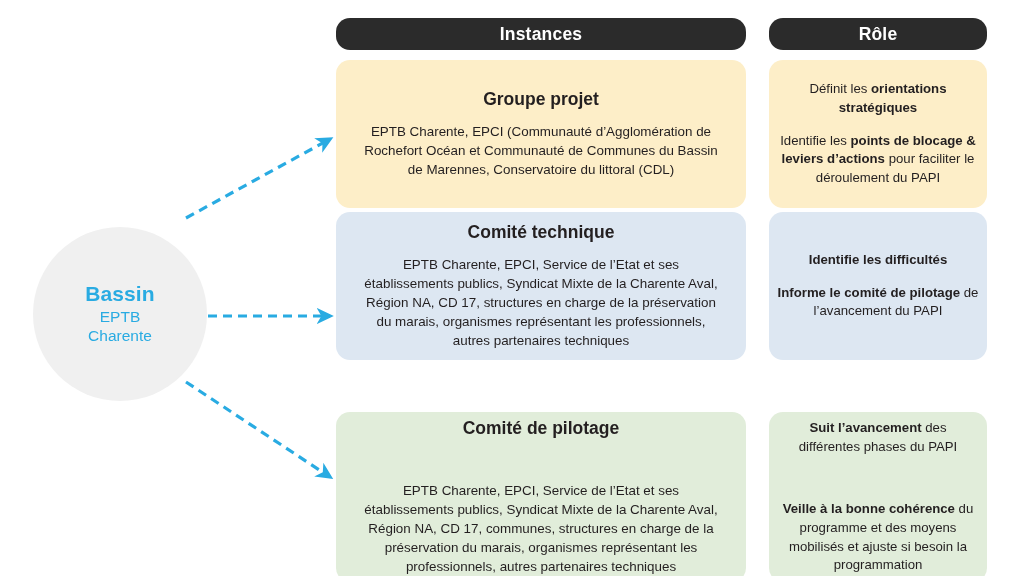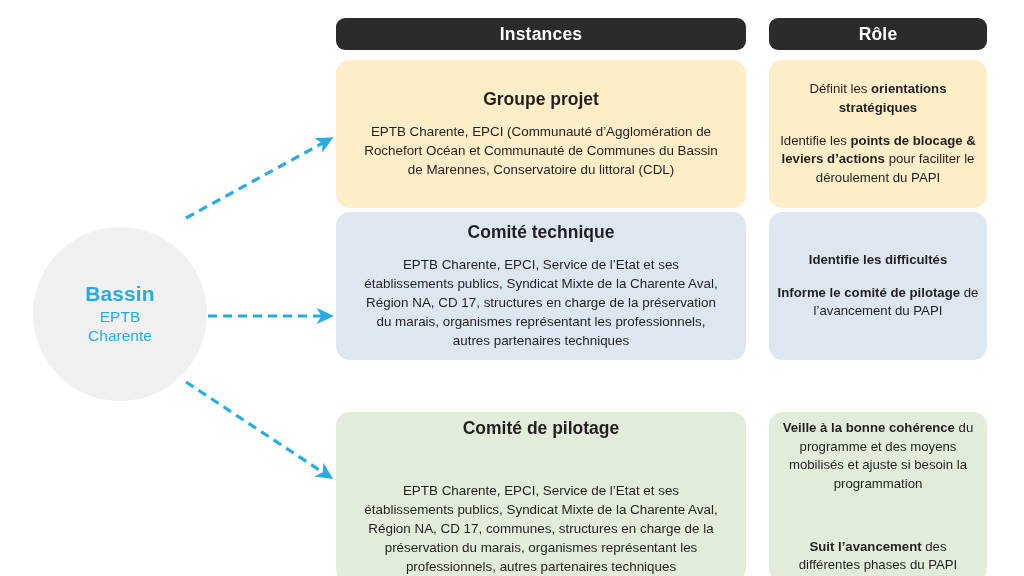--- a/index.html
+++ b/index.html
@@ -57,21 +57,21 @@
     top: 0;
     width: 1024px;
     height: 576px;
     pointer-events: none;
   }
 
   
   .col-header {
     position: absolute;
     background: #2b2b2b;
-    border-radius: 9px;
+    border-radius: 14px;
     color: #ffffff;
     font-size: 17.5px;
     font-weight: bold;
     display: flex;
     align-items: center;
     justify-content: center;
     letter-spacing: 0.2px;
   }
   #header-instances {
     left: 336px;
@@ -186,20 +186,20 @@
       <span></span><b>Informe le comité de pilotage</b><span> de l’avancement du PAPI</span>
     </div>
   </div>
 
   <div class="card instance row-3 bg-green">
     <div class="card-title">Comité de pilotage</div>
     <div class="card-body">EPTB Charente, EPCI, Service de l’Etat et ses établissements publics, Syndicat Mixte de la Charente Aval, Région NA, CD 17, communes, structures en charge de la préservation du marais, organismes représentant les professionnels, autres partenaires techniques</div>
   </div>
   <div class="card role row-3 bg-green">
     <div class="role-block">
+      <span></span><b>Suit l’avancement</b><span> des différentes phases du PAPI</span>
+    </div>
+    <div class="role-block">
       <span></span><b>Veille à la bonne cohérence</b><span> du programme et des moyens mobilisés et ajuste si besoin la programmation</span>
     </div>
-    <div class="role-block">
-      <span></span><b>Suit l’avancement</b><span> des différentes phases du PAPI</span>
-    </div>
   </div>
 
 </div>
 
 </body></html>

